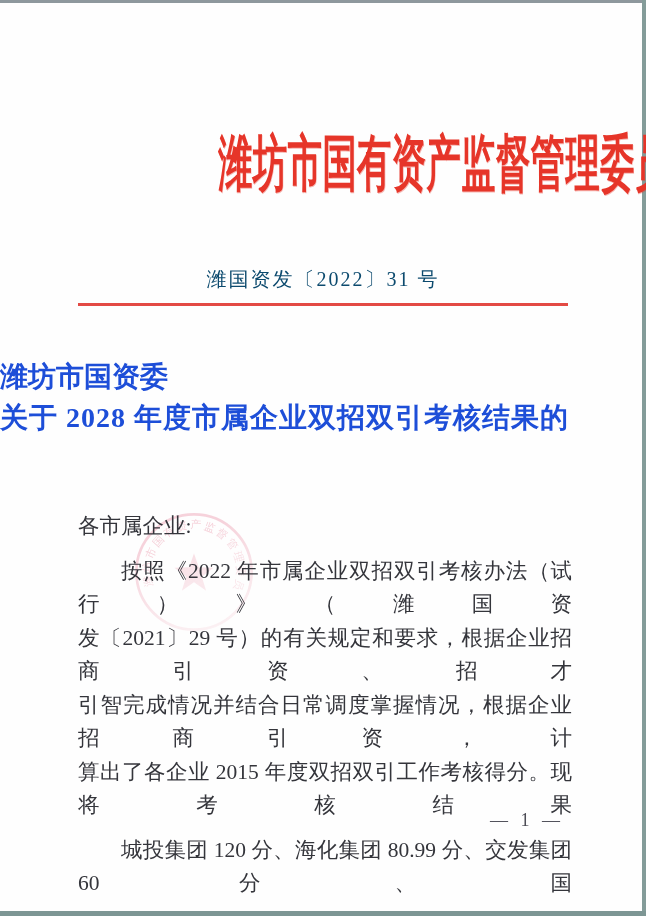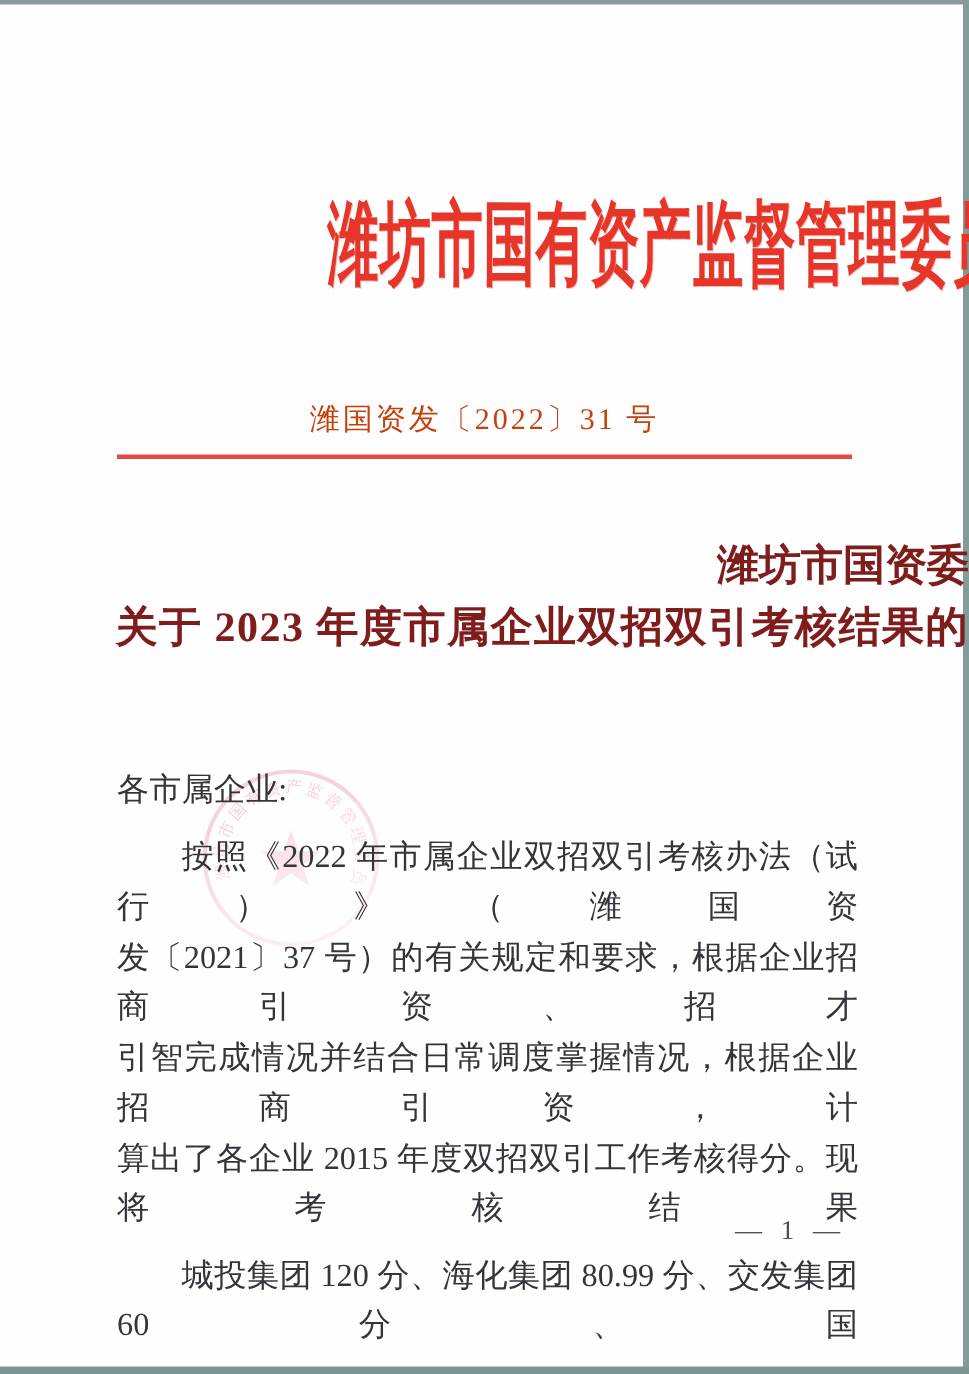--- a/index.html
+++ b/index.html
@@ -27,31 +27,31 @@
     transform:scaleX(0.56); transform-origin:center;
     font-size:61px; line-height:88px; font-weight:bold;
     color:#e63529;
     text-shadow:1px 1px 0 rgba(230,53,41,0.35);
     letter-spacing:1px;
   }
 
   .doc-number {
     position:absolute; top:266px; left:0; width:100%;
     text-align:center; font-size:20px; letter-spacing:2px;
-    color:#c2410c;
+    color:#0c4a6e;
   }
 
   .red-rule {
     position:absolute; top:303px; left:78px; width:490px; height:3px;
     background:#e34a44; border:none; margin:0;
   }
 
   .title-l1, .title-l2, .title-l3 {
-    position:absolute; left:0; width:100%; text-align:right;
-    font-weight:bold; color:#7f1d1d; white-space:nowrap;
+    position:absolute; left:0; width:100%; text-align:left;
+    font-weight:bold; color:#1d4ed8; white-space:nowrap;
   }
   .title-l1 { top:358px; font-size:28px; }
   .title-l2 { top:399px; font-size:28px; letter-spacing:1px; }
   .title-l3 { top:437px; font-size:28px; letter-spacing:6px; }
 
   .body-block {
     position:absolute; top:510px; left:78px; width:494px;
     font-size:21.5px; line-height:33.5px; color:#34353b;
   }
   .body-line { width:100%; }
@@ -96,28 +96,28 @@
 
   <div class="banner">
     <span class="banner-inner">潍坊市国有资产监督管理委员会文件</span>
   </div>
 
   <div class="doc-number">潍国资发〔2022〕31 号</div>
 
   <div class="red-rule"></div>
 
   <div class="title-l1">潍坊市国资委</div>
-  <div class="title-l2">关于 2023 年度市属企业双招双引考核结果的</div>
+  <div class="title-l2">关于 2028 年度市属企业双招双引考核结果的</div>
 
   <div class="body-block">
     <div class="body-line lline">各市属企业:</div>
 
     <div class="para">
       <div class="body-line jline indent">按照《2022 年市属企业双招双引考核办法（试行）》（潍国资</div>
-      <div class="body-line jline">发〔2021〕37 号）的有关规定和要求，根据企业招商引资、招才</div>
+      <div class="body-line jline">发〔2021〕29 号）的有关规定和要求，根据企业招商引资、招才</div>
       <div class="body-line jline">引智完成情况并结合日常调度掌握情况，根据企业招商引资，计</div>
       <div class="body-line jline">算出了各企业 2015 年度双招双引工作考核得分。现将考核结果</div>
     </div>
 
     <div class="para">
       <div class="body-line jline indent">城投集团 120 分、海化集团 80.99 分、交发集团 60 分、国</div>
 
     </div>
   </div>
 

